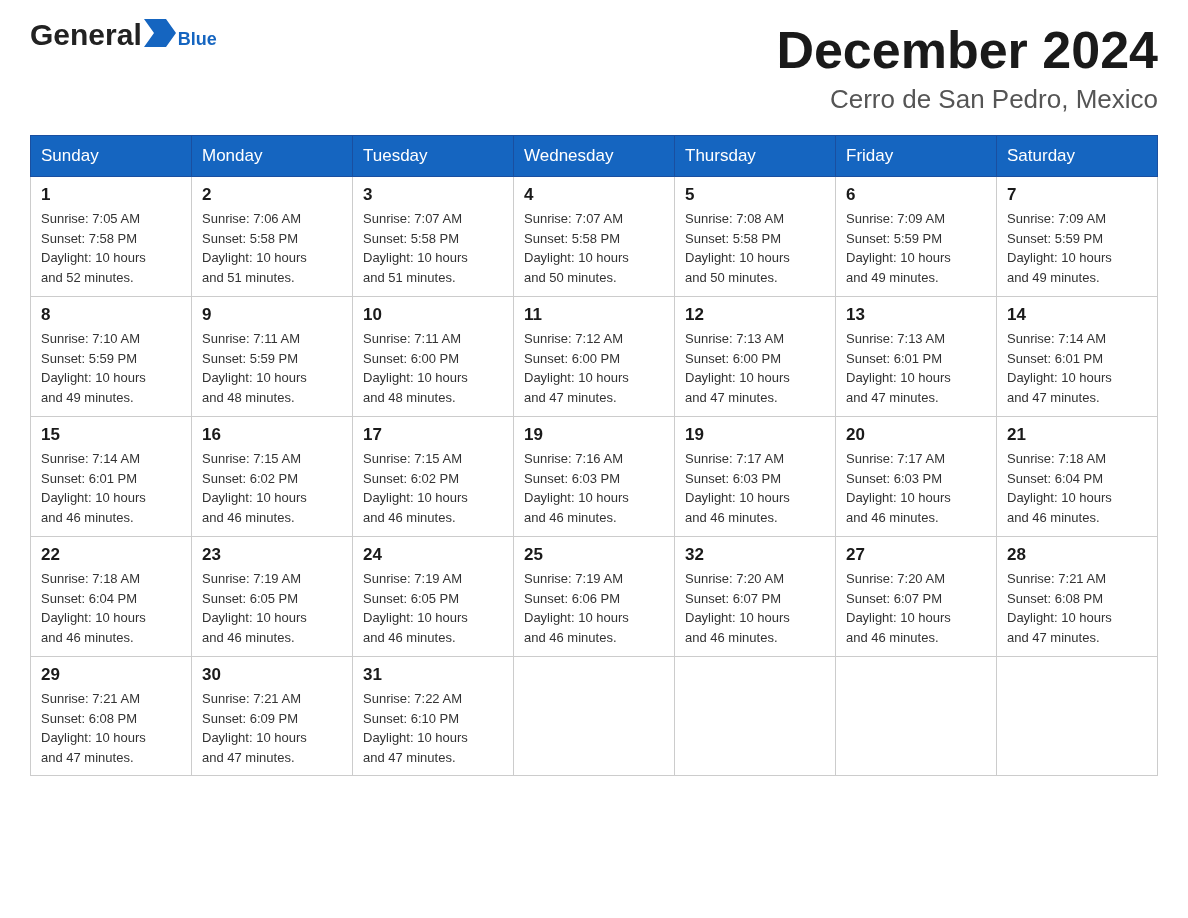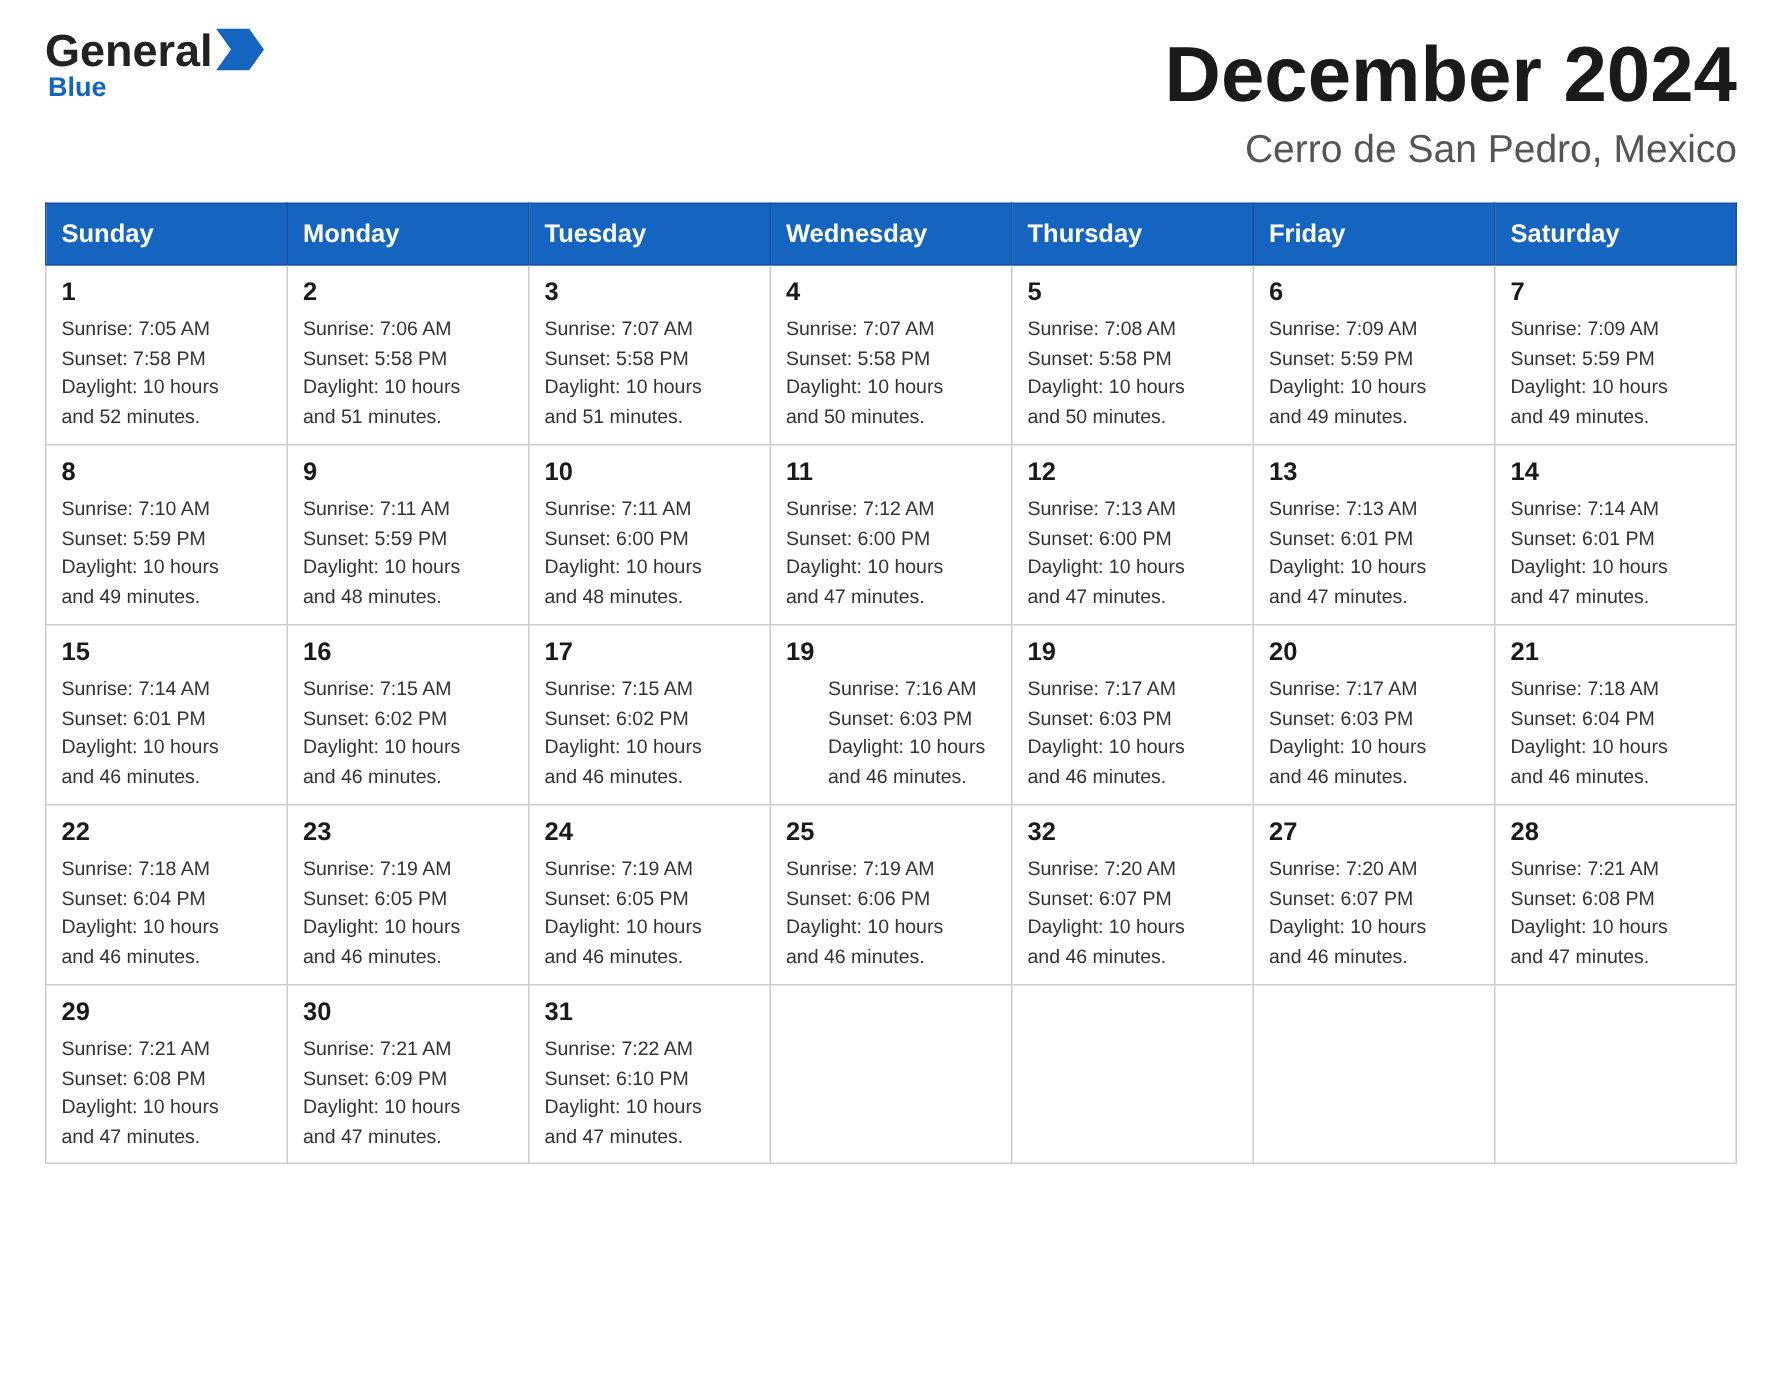--- a/index.html
+++ b/index.html
@@ -32,21 +32,21 @@
     }
     .calendar-table {
       width: 100%;
       border-collapse: collapse;
       border: 1px solid #aaa;
     }
     .calendar-table th {
       background-color: #1565c0;
       color: #fff;
       font-size: 17px;
-      font-weight: bold;
+      font-weight: normal;
       padding: 10px 10px;
       text-align: left;
       border: 1px solid #1a4fa0;
     }
     .calendar-table td {
       border: 1px solid #ccc;
       vertical-align: top;
       padding: 8px 10px;
       width: 14.28%;
       min-height: 100px;
@@ -67,22 +67,22 @@
     }
     tr td {
       height: 120px;
     }
     tr:last-child td {
       height: 110px;
     }
     
     .logo-wrapper {
       display: flex;
-      flex-direction: column;
-      align-items: flex-start;
+      flex-direction: row;
+      align-items: flex-end;
     }
     .logo-top {
       display: flex;
       align-items: center;
       font-size: 30px;
       font-weight: bold;
       line-height: 1;
     }
     .logo-g { color: #222; }
     .logo-arrow-svg { margin-left: 2px; margin-top: -4px; }
@@ -245,21 +245,21 @@
         </td>
         <td>
           <div class="day-number">17</div>
           <div class="day-info" style="white-space: pre-line;">Sunrise: 7:15 AM
 Sunset: 6:02 PM
 Daylight: 10 hours
 and 46 minutes.</div>
         </td>
         <td>
           <div class="day-number">19</div>
-          <div class="day-info" style="white-space: pre-line; margin-left: 28px;">Sunrise: 7:16 AM
+          <div class="day-info" style="white-space: pre-line;">Sunrise: 7:16 AM
 Sunset: 6:03 PM
 Daylight: 10 hours
 and 46 minutes.</div>
         </td>
         <td>
           <div class="day-number">19</div>
           <div class="day-info" style="white-space: pre-line;">Sunrise: 7:17 AM
 Sunset: 6:03 PM
 Daylight: 10 hours
 and 46 minutes.</div>

